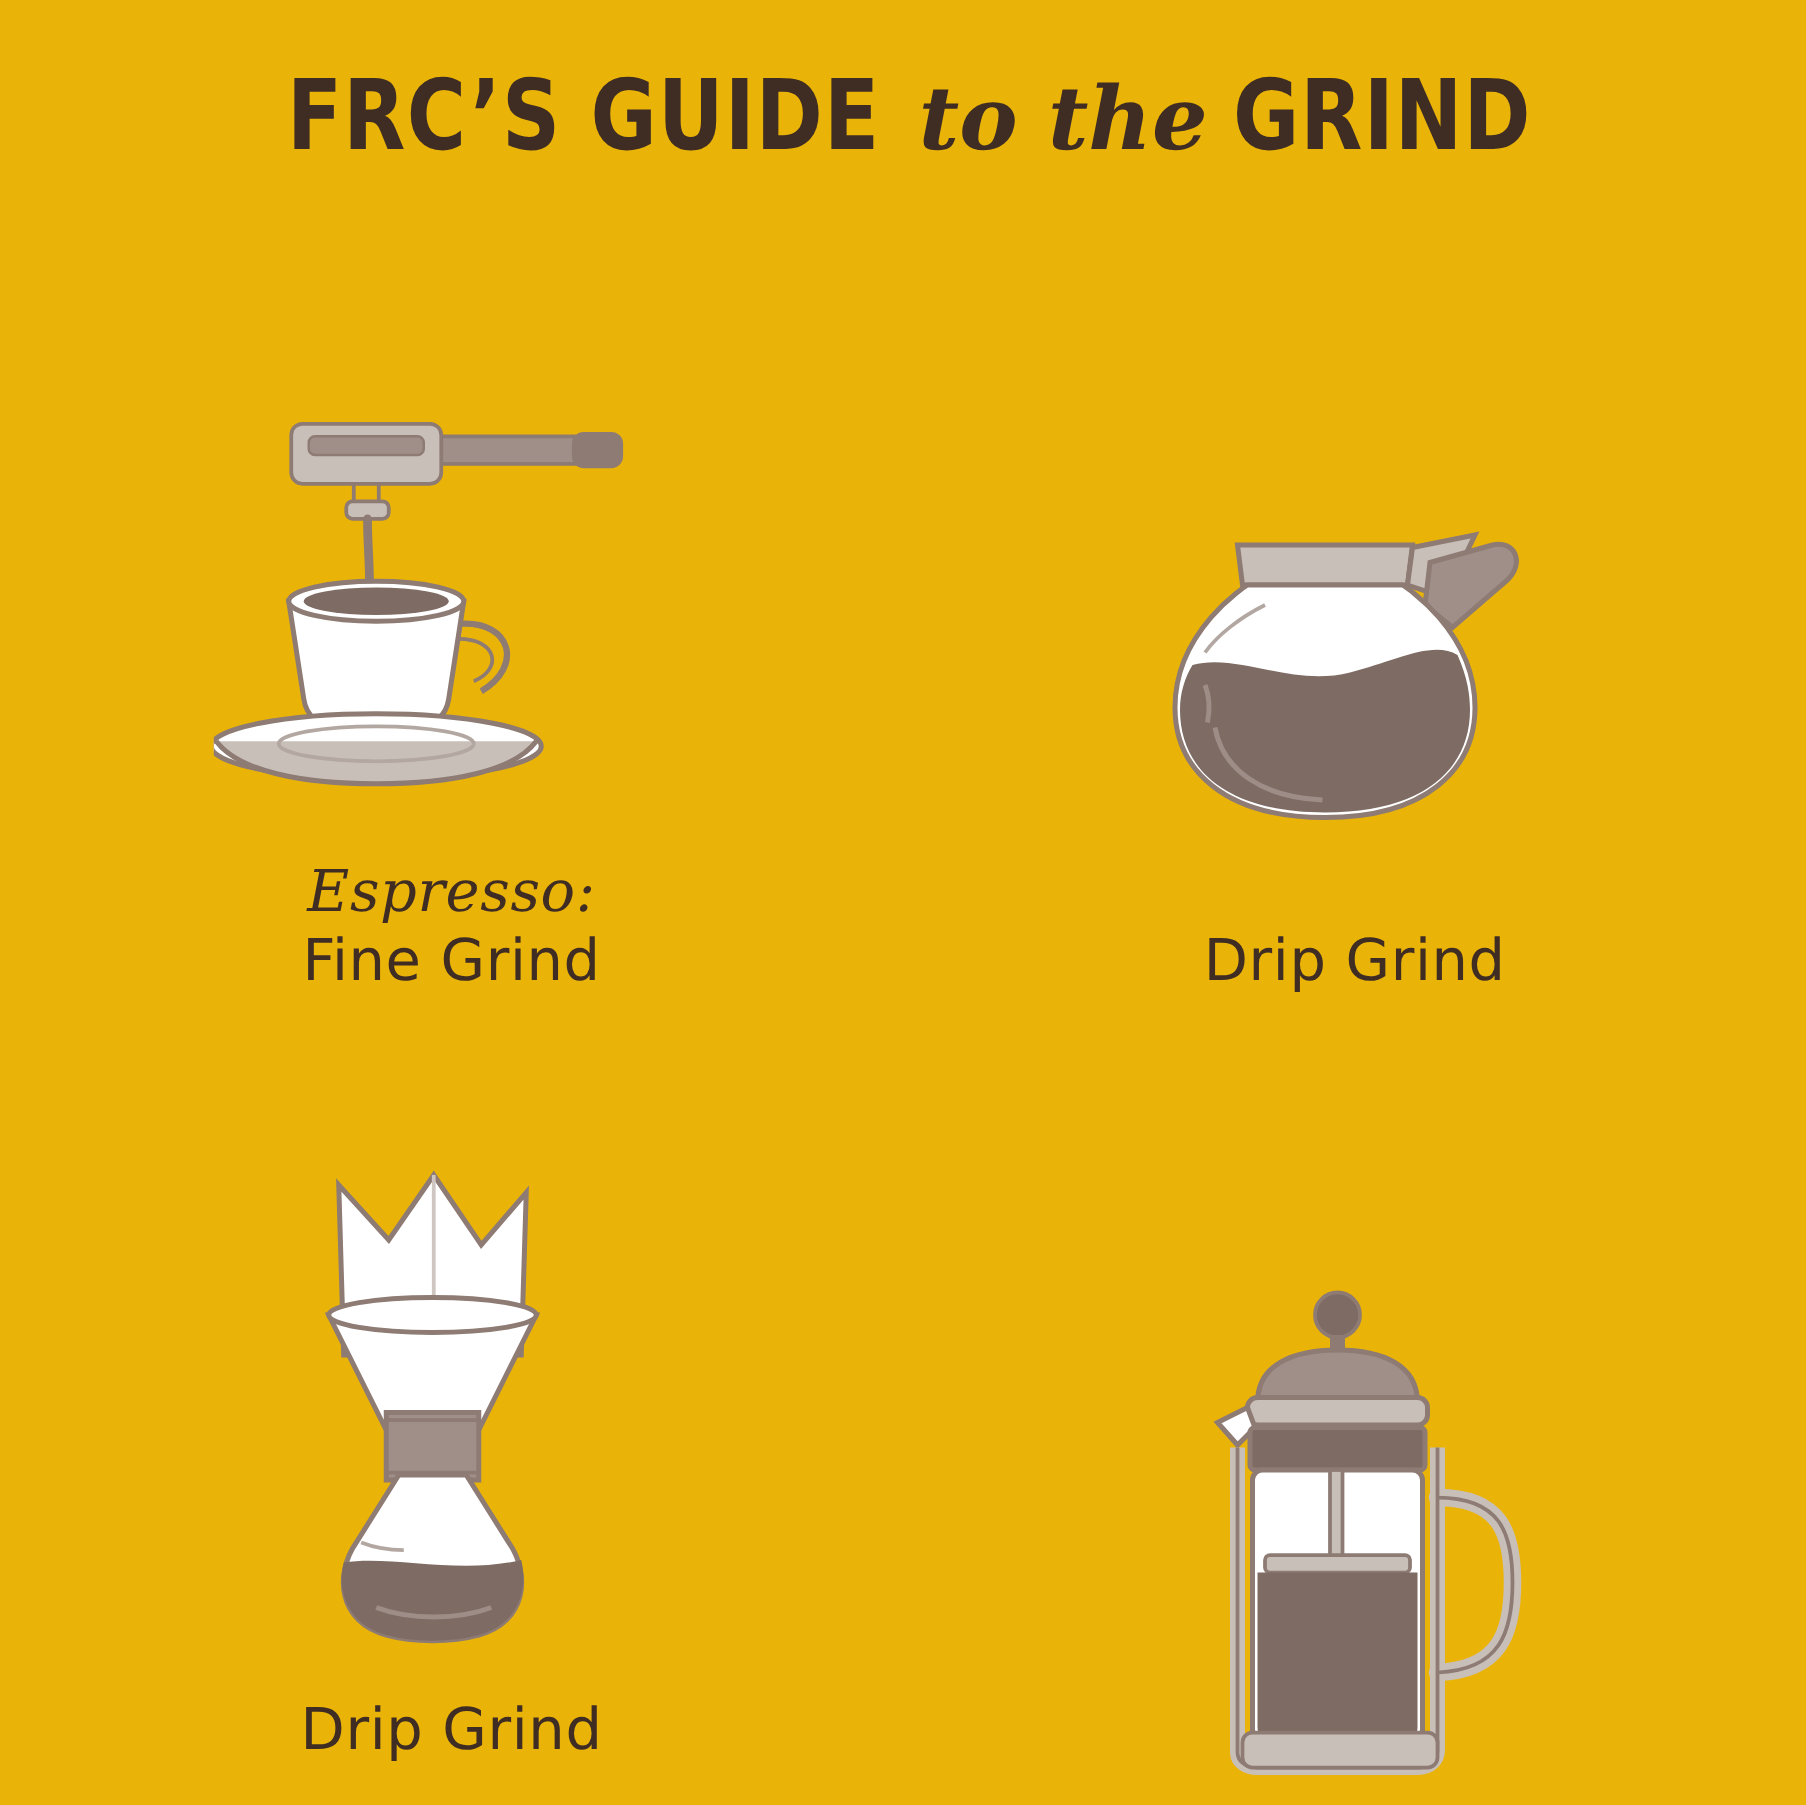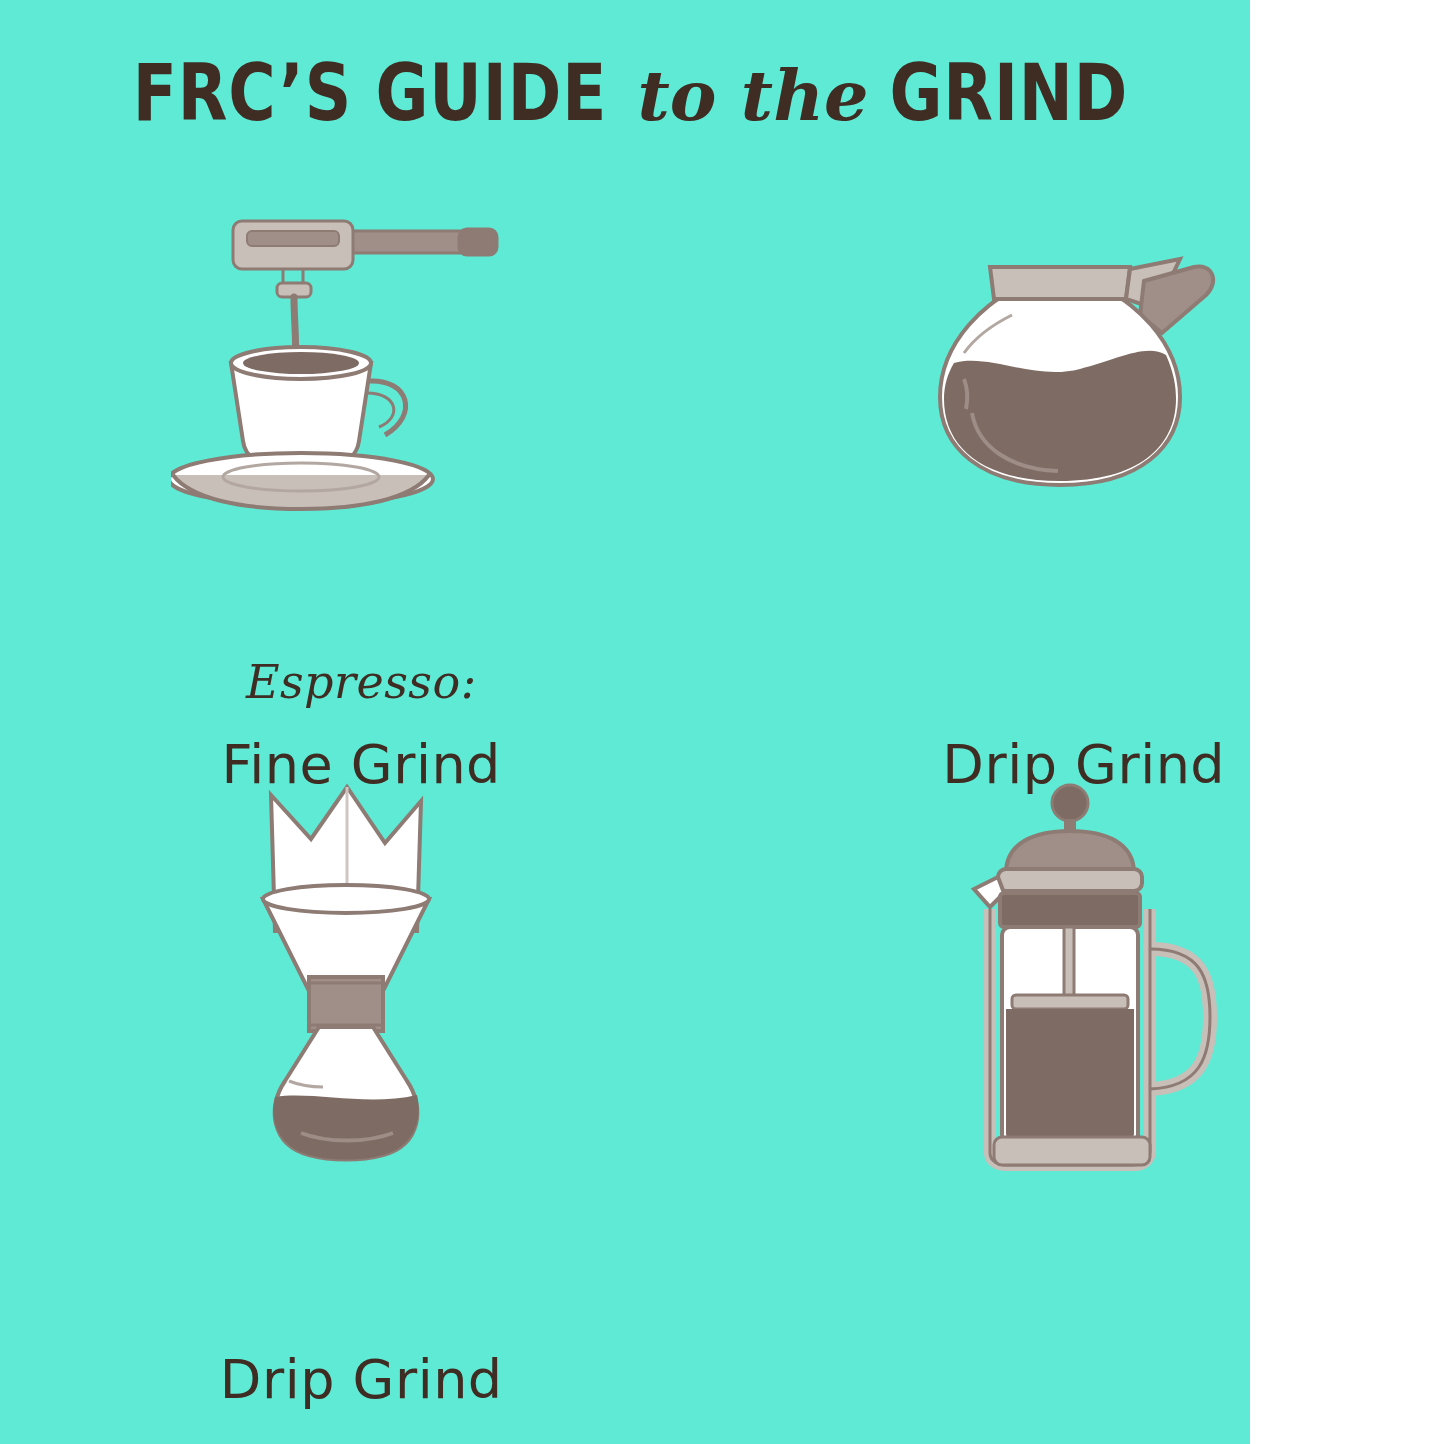--- a/index.html
+++ b/index.html
@@ -9,23 +9,23 @@
   }
   body {
     width: 1445px;
     height: 1444px;
     font-family: "Liberation Sans", sans-serif;
     color: #3d2b23;
     overflow: hidden;
   }
   .page {
     position: relative;
-    width: 1250px;
+    width: 1445px;
     height: 1444px;
-    background: #5eead4;
+    background: #eab308;
     box-sizing: border-box;
     text-decoration: underline;
   }
 
   
   .title-wrap {
     position: absolute;
     top: 48px;
     left: 0;
     width: 100%;
@@ -61,21 +61,21 @@
     height: 1230px;
     display: grid;
     grid-template-columns: 1fr 1fr;
     grid-template-rows: 1fr 1fr;
   }
   .cell {
     position: relative;
     display: flex;
     flex-direction: column;
     align-items: center;
-    justify-content: space-between;
+    justify-content: flex-end;
   }
   .art {
     height: 360px;
     display: flex;
     align-items: center;
     justify-content: center;
   }
   .caption {
     text-align: center;
     margin-top: 22px;
@@ -84,24 +84,24 @@
   .cap-line1 {
     font-family: "DejaVu Serif", serif;
     font-style: italic;
     font-size: 46px;
     color: #3f2d24;
     display: block;
     letter-spacing: 0.5px;
   }
   .cap-line2 {
     font-family: "DejaVu Sans", sans-serif;
-    font-size: 54px;
+    font-size: 46px;
     color: #3f2d24;
     display: block;
-    margin-top: 26px;
+    margin-top: 4px;
     letter-spacing: 0.5px;
   }
   .cell-espresso .art { margin-top: 8px; }
   .cell-drip .art { margin-top: 8px; }
   .cell-pour .art { margin-top: 6px; }
   .cell-press .art { margin-top: 6px; }
   .cell-pour .caption, .cell-press .caption { margin-top: 40px; }
 </style>
 </head>
 <body>

